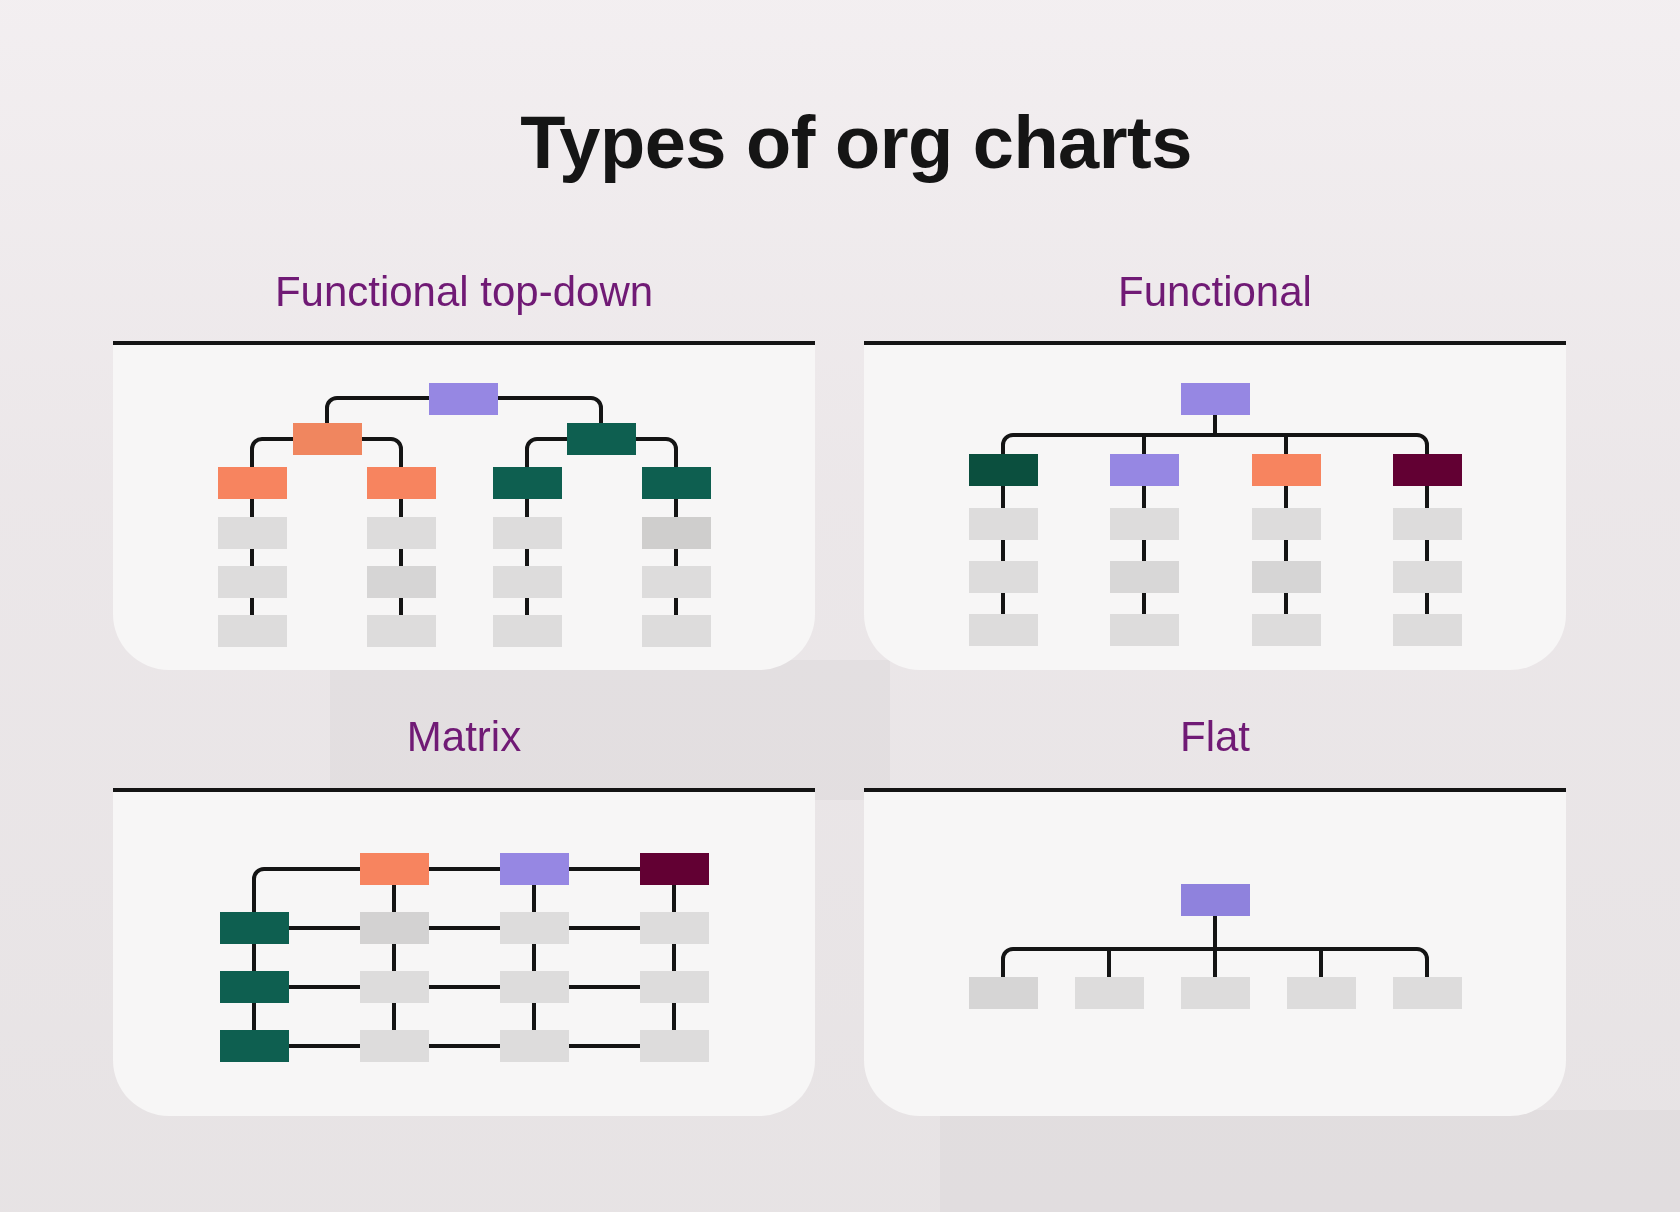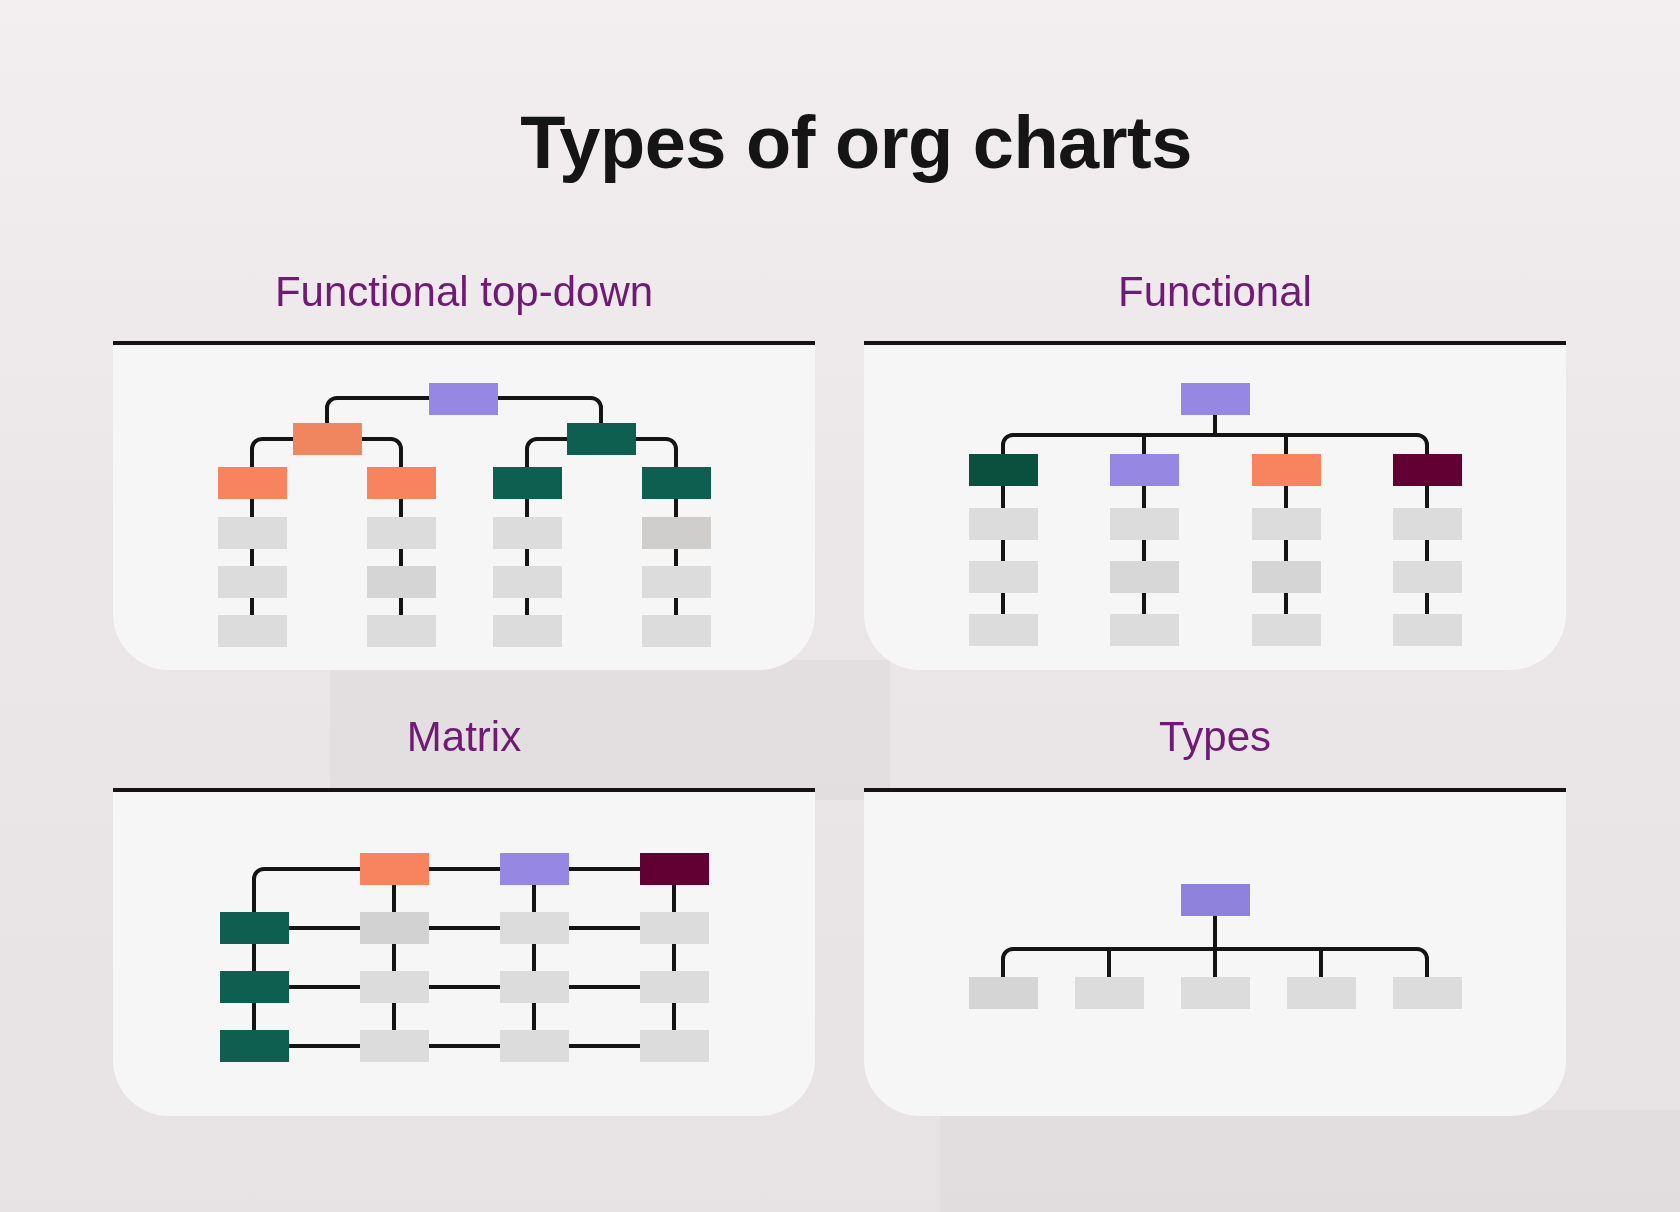--- a/index.html
+++ b/index.html
@@ -153,21 +153,21 @@
           <rect x="527" y="175" width="69" height="32"></rect>
         <rect x="247" y="234" width="69" height="32"></rect>
           <rect x="387" y="234" width="69" height="32"></rect>
           <rect x="527" y="234" width="69" height="32"></rect>
       </g>
     </svg>
   </div>
 </div>
 
 <div class="section" style="left:864px; top:0;">
-  <div class="section-label" style="top:713px;">Types</div>
+  <div class="section-label" style="top:713px;">Flat</div>
   <div class="rule" style="top:788px;"></div>
   <div class="panel" style="top:792px; height:324px;">
     <svg width="702" height="324" viewBox="0 -4 702 324">
       <g fill="none" stroke="#141414" stroke-width="4" stroke-linejoin="round">
         <path d="M351,120 V153"></path>
         <path d="M139,181 V163 a10,10 0 0 1 10,-10 H553 a10,10 0 0 1 10,10 V181"></path>
         <path d="M245,153 V181 M351,153 V181 M457,153 V181"></path>
       </g>
       <rect x="317" y="88" width="69" height="32" fill="#8f82dd"></rect>
       <g fill="#dddcdc">

